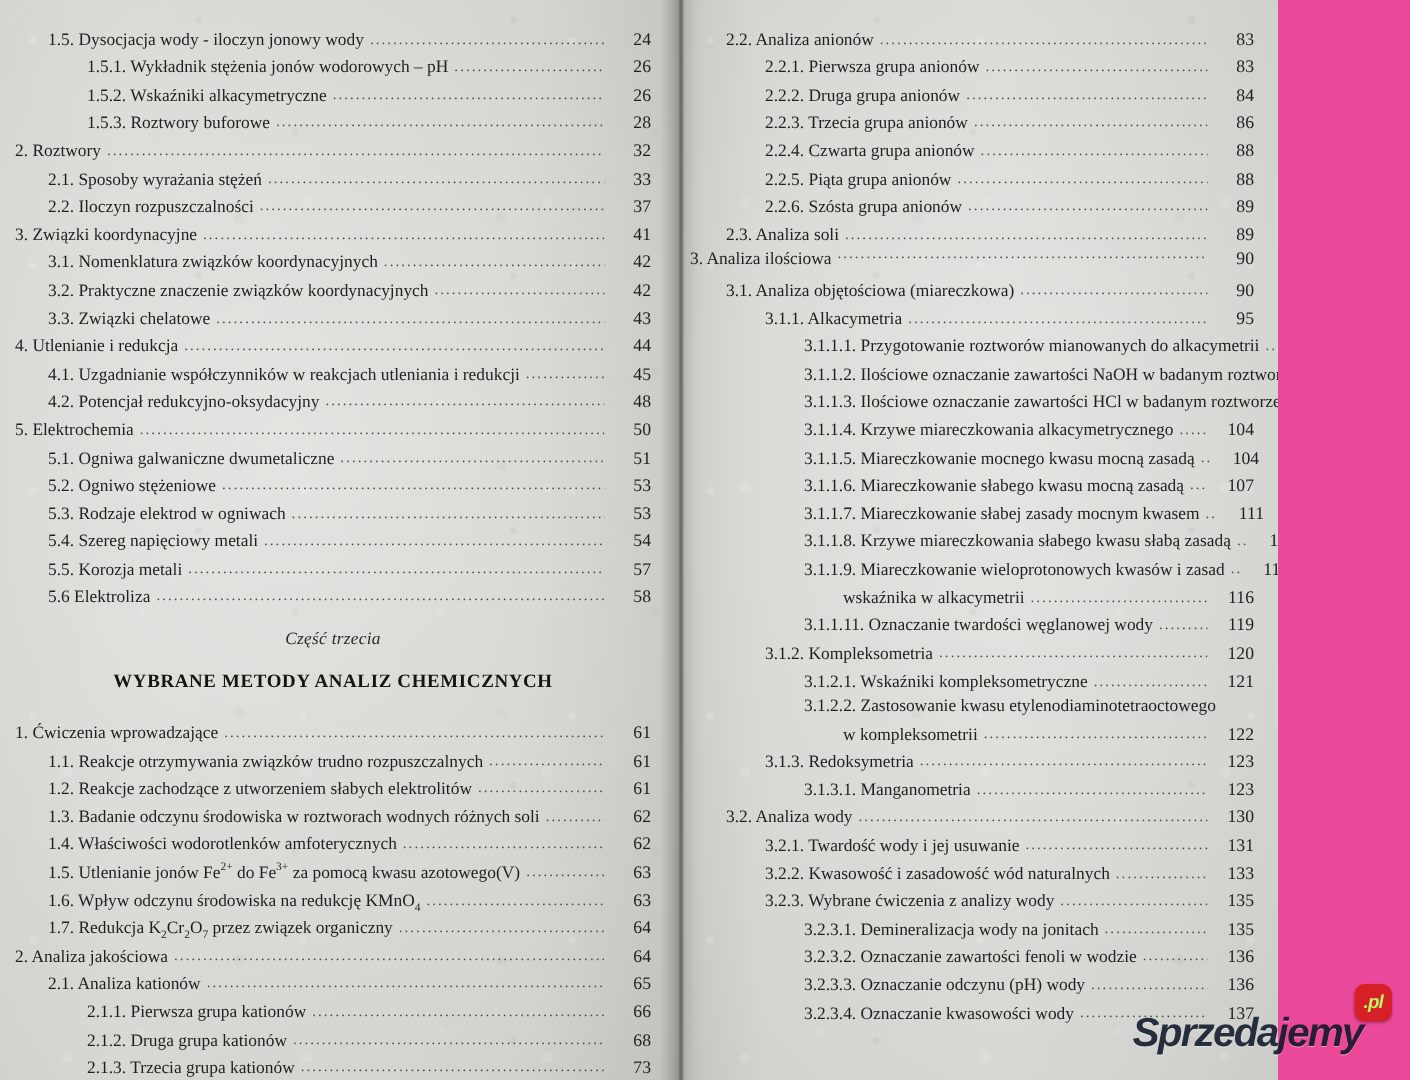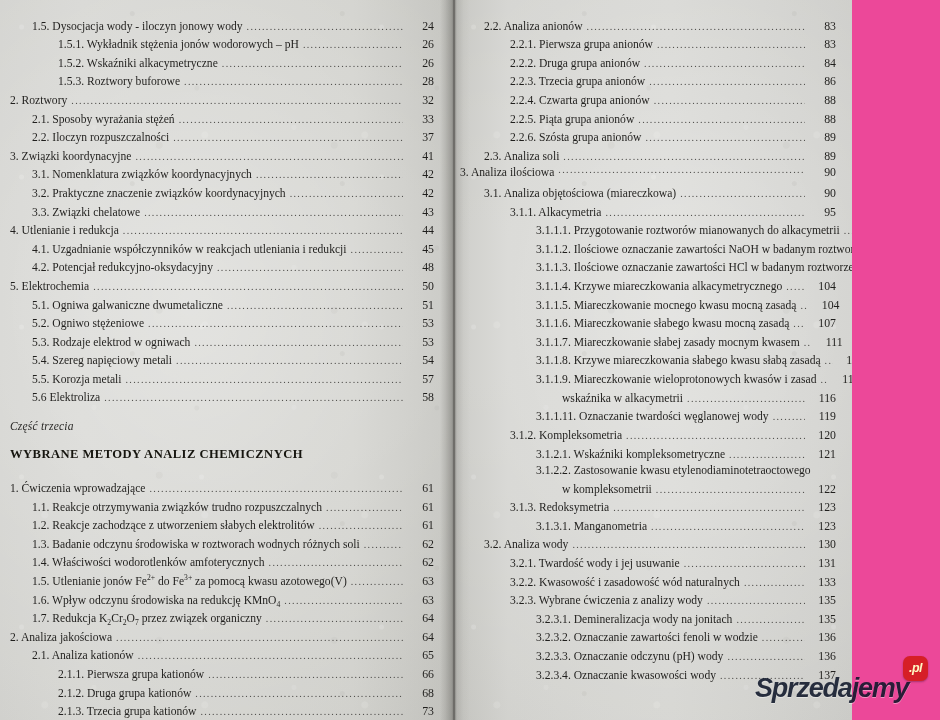--- a/index.html
+++ b/index.html
@@ -164,21 +164,21 @@
   .lvl2 { padding-left: 22px; }
   .lvl3 { padding-left: 48px; }
   .lvl4 { padding-left: 74px; }
   .page-right .lvl1 { padding-left: 2px; align-items: center;  }
   .page-right .lvl2 { padding-left: 26px; }
   .page-right .lvl3 { padding-left: 52px; }
   .page-right .lvl4 { padding-left: 78px; }
   .indent-wrap { padding-left: 26px; }
 
   
-  .part-block { padding: 16px 0 14px 0; }
+  .part-block { padding: 16px 0 14px 0; text-align: center; }
   .part-label {
     font-style: italic;
     font-size: 11.5px;
     color: #2a2927;
     margin-bottom: 15px;
     letter-spacing: .2px;
   }
   .part-title {
     font-weight: bold;
     font-size: 12.6px;
@@ -211,21 +211,21 @@
     text-shadow: 0 1px 0 rgba(255,255,255,.45);
   }
   #watermark .wm-badge {
     position: absolute;
     left: 148px;
     top: -17px;
     width: 25px;
     height: 25px;
     border-radius: 7px;
     background: #d61f26;
-    color: #fef9c3;
+    color: #bef264;
     font-family: "Liberation Sans", "DejaVu Sans", sans-serif;
     font-weight: bold;
     font-style: italic;
     font-size: 12.5px;
     line-height: 25px;
     text-align: center;
     letter-spacing: -.5px;
     box-shadow: 0 1px 2px rgba(0,0,0,.30);
   }
 </style>

